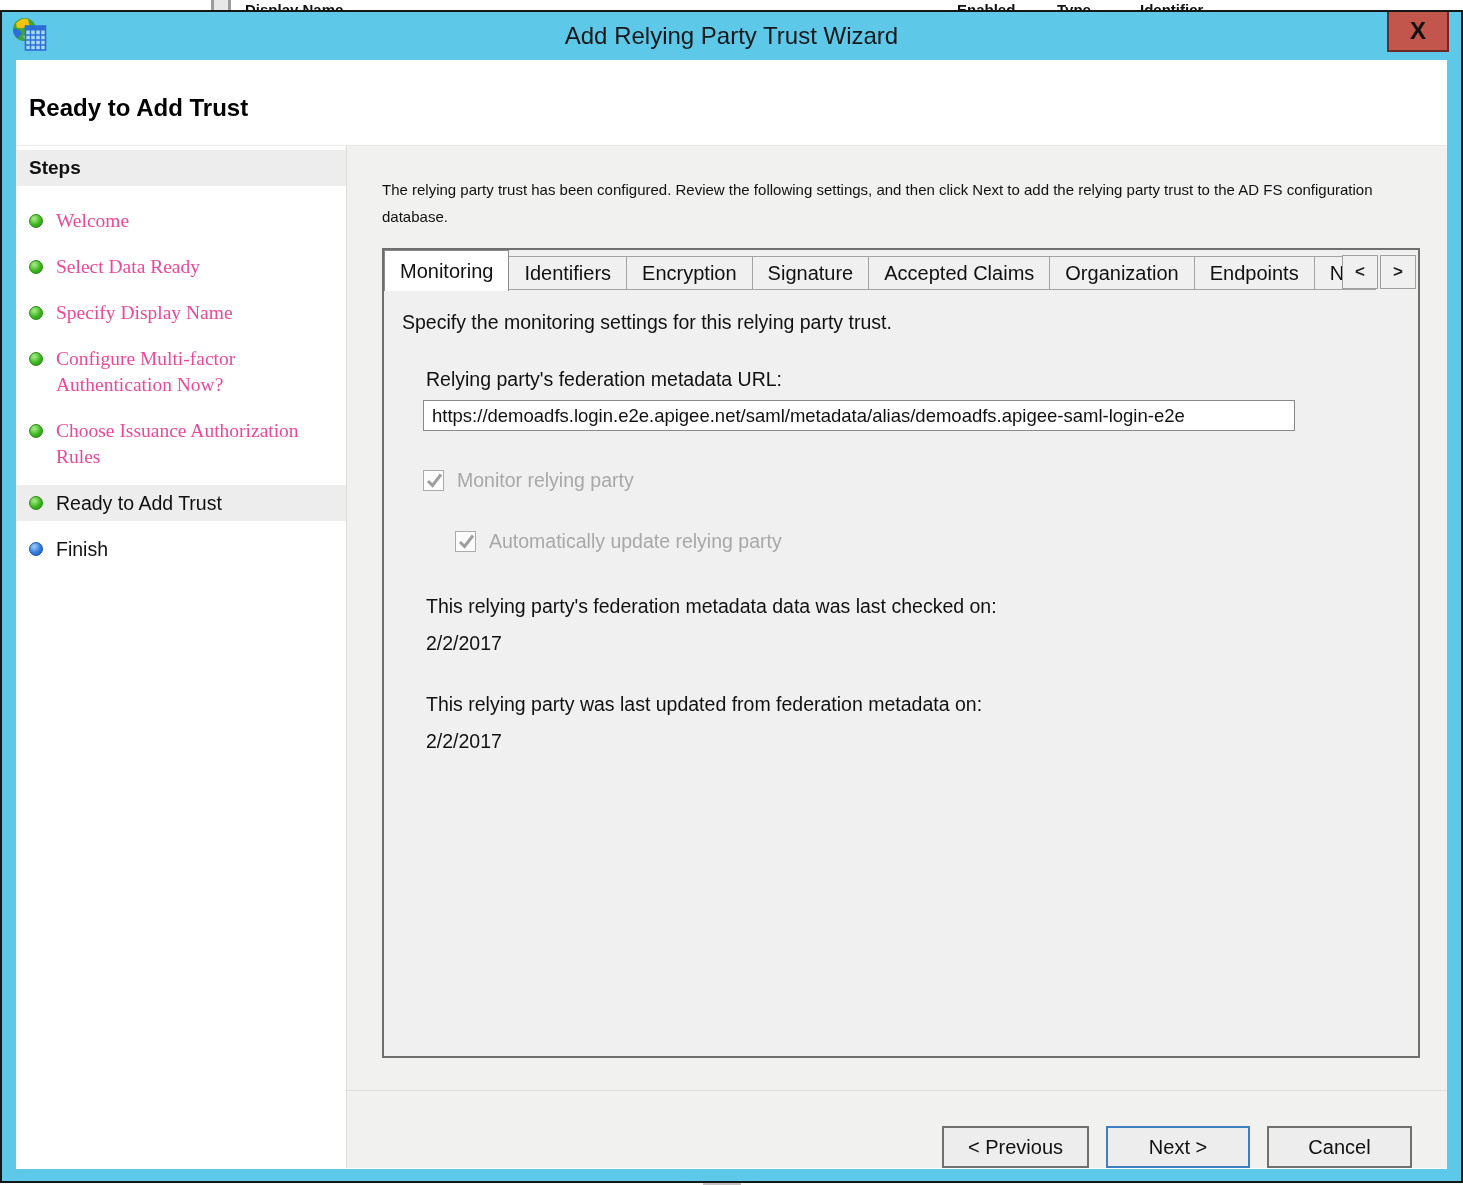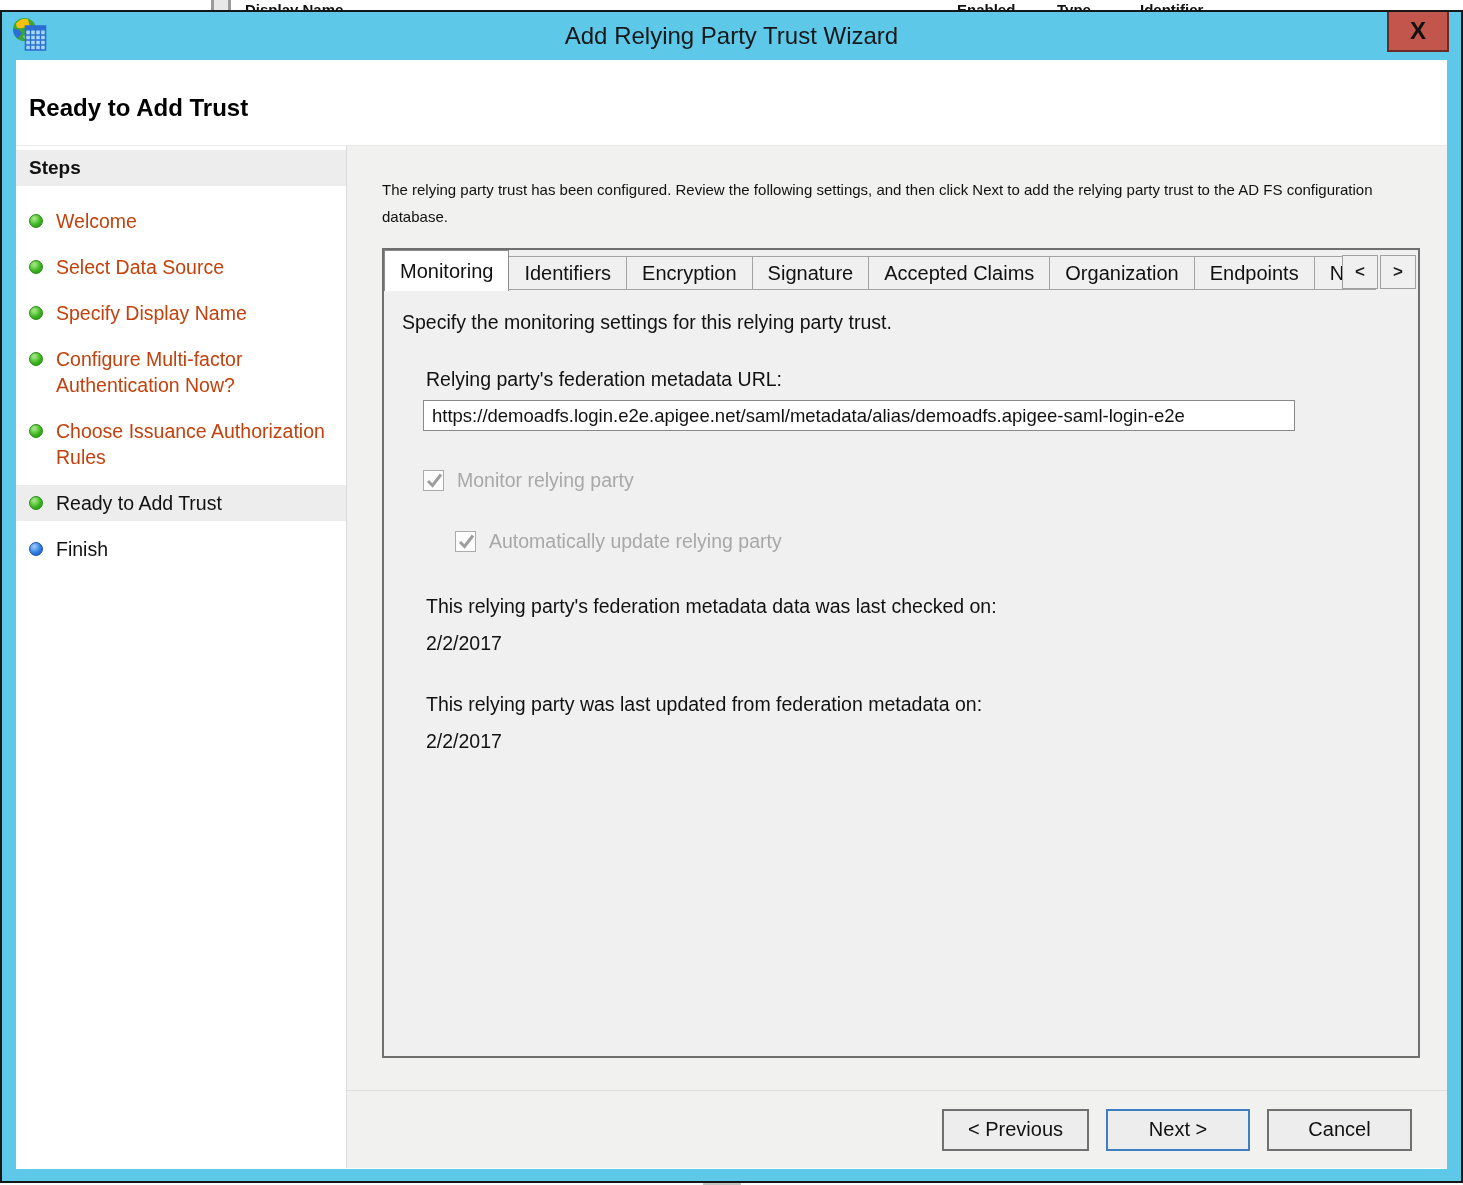--- a/index.html
+++ b/index.html
@@ -26,21 +26,21 @@
 
   .body { display:flex; height:calc(100% - 87px); }
 
   
   .sidebar { width:331px; background:#fff; border-right:1px solid #DCDCDC; padding-top:4px; flex:none; }
   .steps-header { height:36px; background:#EDEDED; font-size:19px; font-weight:bold; color:#111; line-height:36px; padding-left:13px; margin-bottom:22px; }
   .step-item { display:flex; gap:13px; padding:0 8px 0 13px; margin-bottom:20px; font-size:19.5px; line-height:26px; }
   .step-item .bullet { width:14px; height:14px; border-radius:50%; margin-top:6px; flex:none; }
   .bullet-green { background:radial-gradient(circle at 35% 30%, #9BE479 10%, #3CB621 55%, #2A8A14); border:1px solid #2A8A14; }
   .bullet-blue  { background:radial-gradient(circle at 35% 30%, #8FC0F4 10%, #2F7BE0 55%, #1B54AE); border:1px solid #1B54AE; }
-  .step-item.done .step-label { color:#c2410c; }
+  .step-item.done .step-label { color:#ec4899;font-family:Liberation Serif, serif; }
   .step-item.current { background:#EDEDED; padding-top:5px; padding-bottom:5px; margin-top:-5px; margin-bottom:15px; }
   .step-item.current .step-label, .step-item.upcoming .step-label { color:#111; }
 
   
   .main { flex:1; background:#F1F1F0; position:relative; }
   .description { margin:30px 60px 0 35px; font-size:15px; line-height:27px; color:#111; max-width:1000px; }
 
   .tabpanel { position:absolute; left:35px; top:102px; width:1038px; height:810px; border:2px solid #6F6F6F; background:#F0F0F0; }
   .tabbar { position:relative; display:flex; align-items:flex-start; height:41px; }
   .tab { height:34px; margin-top:6px; margin-left:-1px; background:#F0F0F0; border:1px solid #A3A3A3; font-size:20px; color:#111; display:flex; align-items:center; padding:0 15px; white-space:nowrap; cursor:default; }
@@ -58,21 +58,21 @@
   .cb-row-2 { margin:38px 0 0 53px; }
   .cb-box { width:21px; height:21px; border:1px solid #ABABAB; background:#FCFCFC; position:relative; flex:none; }
   .cb-box svg { position:absolute; left:2px; top:1px; }
   .cb-label { color:#A8A8A8; margin-left:13px; }
   .meta-label { margin:42px 0 0 24px; }
   .meta-label-2 { margin:38px 0 0 24px; }
   .meta-value { margin:14px 0 0 24px; }
 
   
   .footer-divider { position:absolute; left:0; right:0; bottom:77px; height:1px; background:#DFDFDF; }
-  .footer { position:absolute; left:0; right:0; bottom:0; height:77px; display:flex; align-items:center; justify-content:flex-end; gap:17px; padding-right:35px; }
+  .footer { position:absolute; left:0; right:0; bottom:0; height:77px; display:flex; align-items:flex-end; justify-content:flex-end; gap:17px; padding-right:35px; }
   .btn { width:147px; height:42px; background:#EDEDED; border:2px solid #707070; font-family:"Liberation Sans", sans-serif; font-size:20px; color:#111; display:flex; align-items:center; justify-content:center; cursor:default; }
   .btn-next { width:144px; border-color:#3E7FC1; }
   .btn-cancel { width:145px; }
 </style>
 </head>
 <body>
 
 <div class="screen">
 
   <div class="bg-strip">
@@ -110,21 +110,21 @@
 
         <div class="sidebar">
           <div class="steps-header">Steps</div>
 
           <div class="step-item done">
             <span class="bullet bullet-green"></span>
             <span class="step-label">Welcome</span>
           </div>
           <div class="step-item done">
             <span class="bullet bullet-green"></span>
-            <span class="step-label">Select Data Source</span>
+            <span class="step-label">Select Data Ready</span>
           </div>
           <div class="step-item done">
             <span class="bullet bullet-green"></span>
             <span class="step-label">Specify Display Name</span>
           </div>
           <div class="step-item done">
             <span class="bullet bullet-green"></span>
             <span class="step-label">Configure Multi-factor Authentication Now?</span>
           </div>
           <div class="step-item done">

